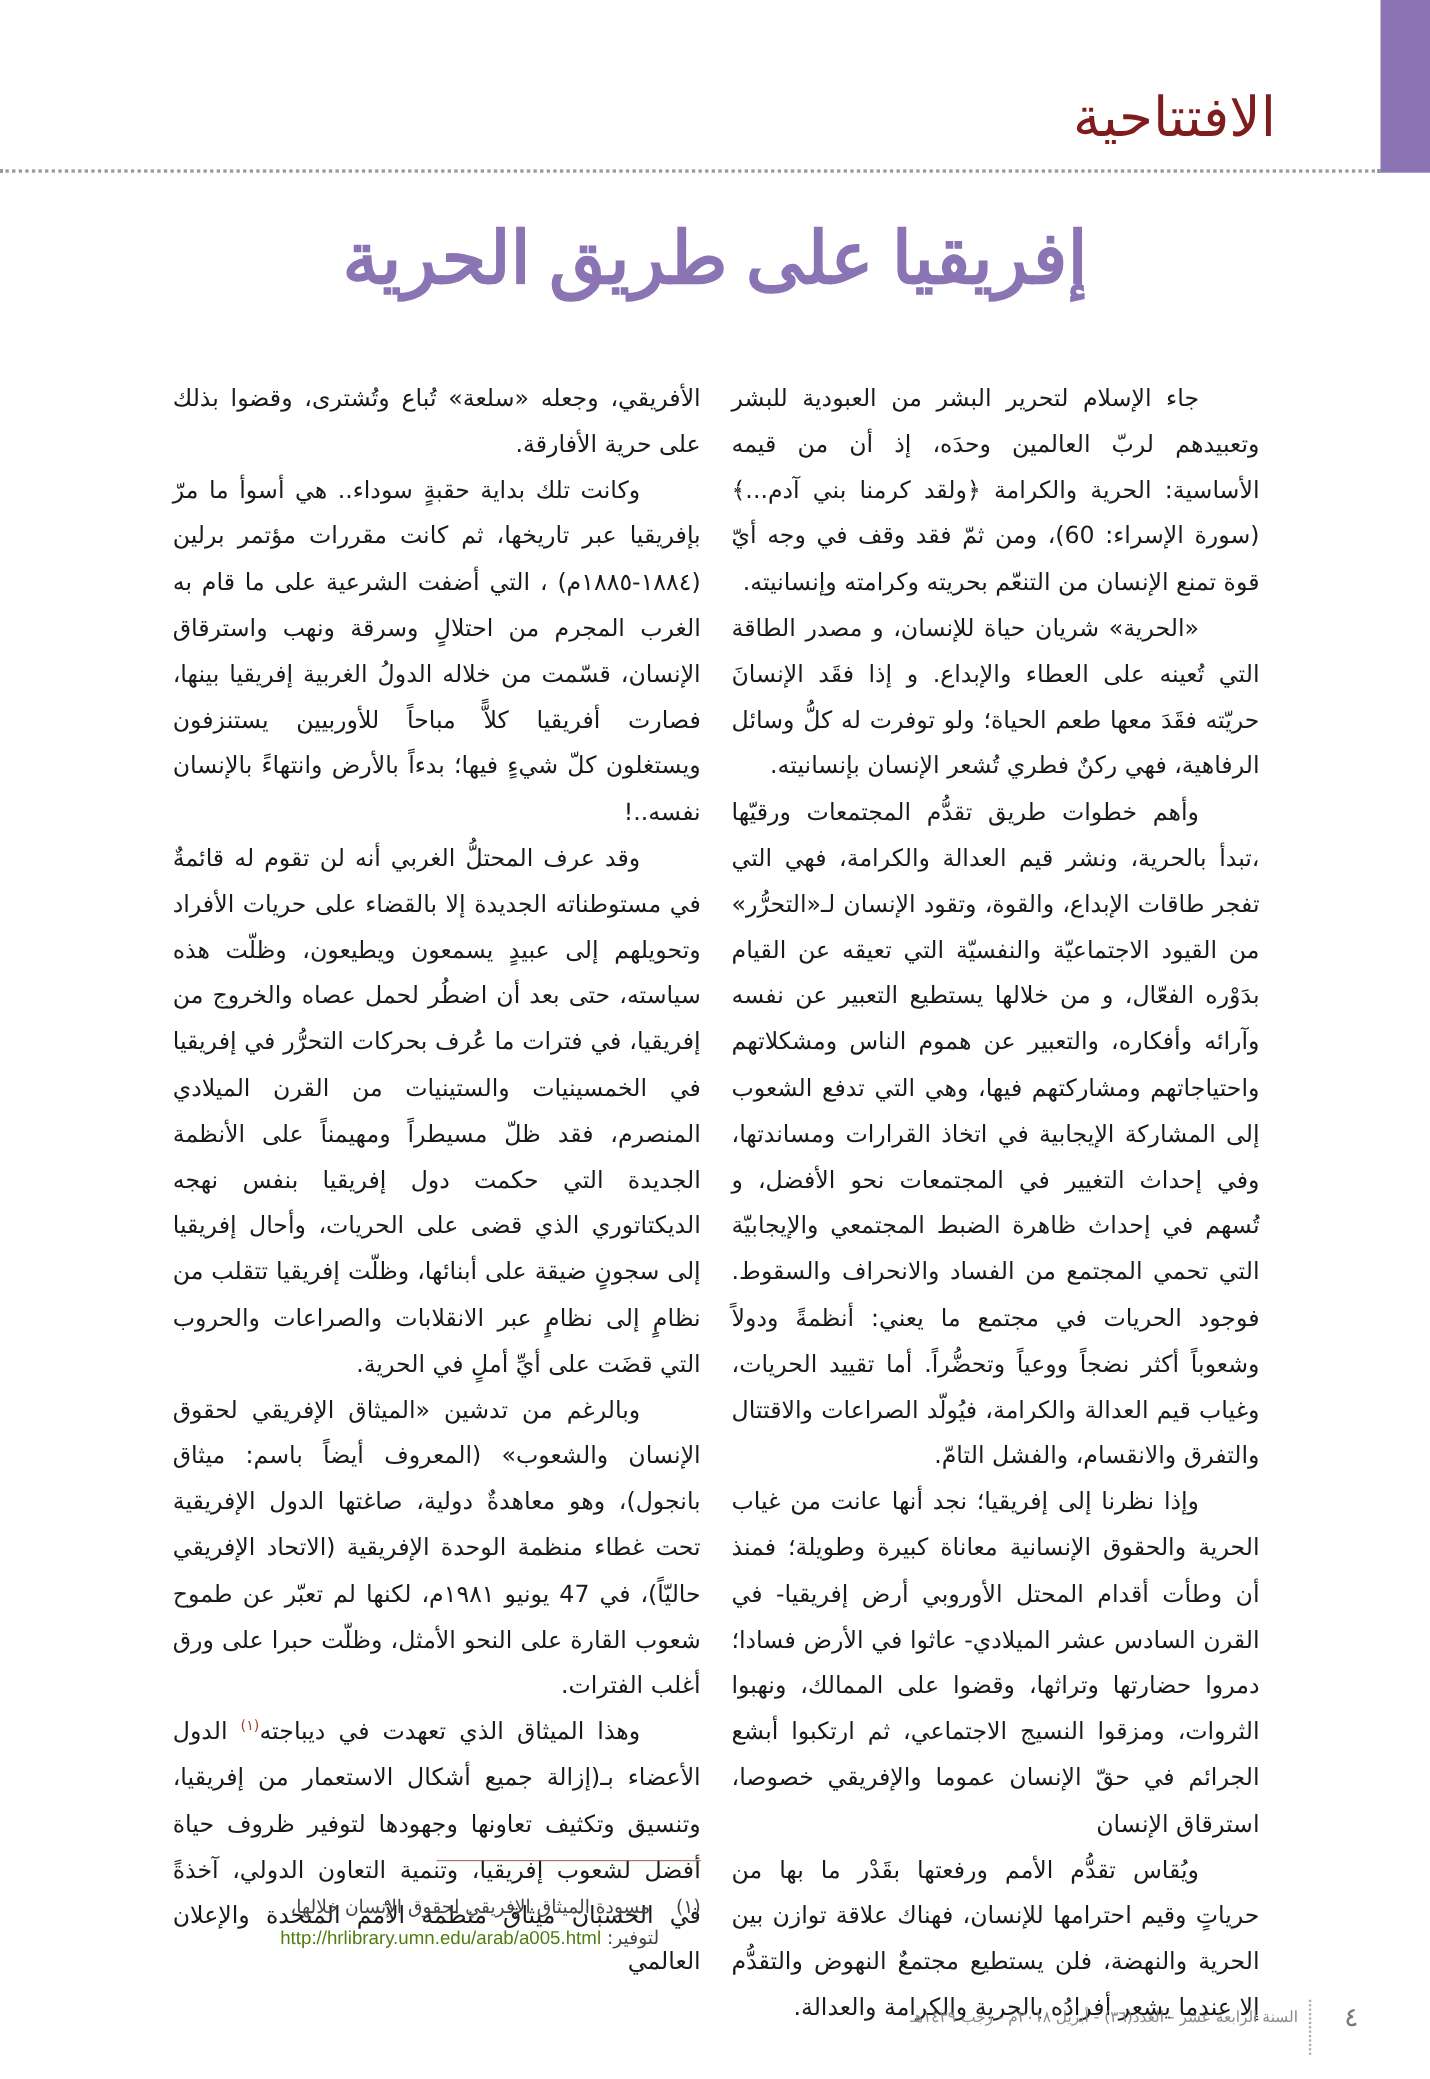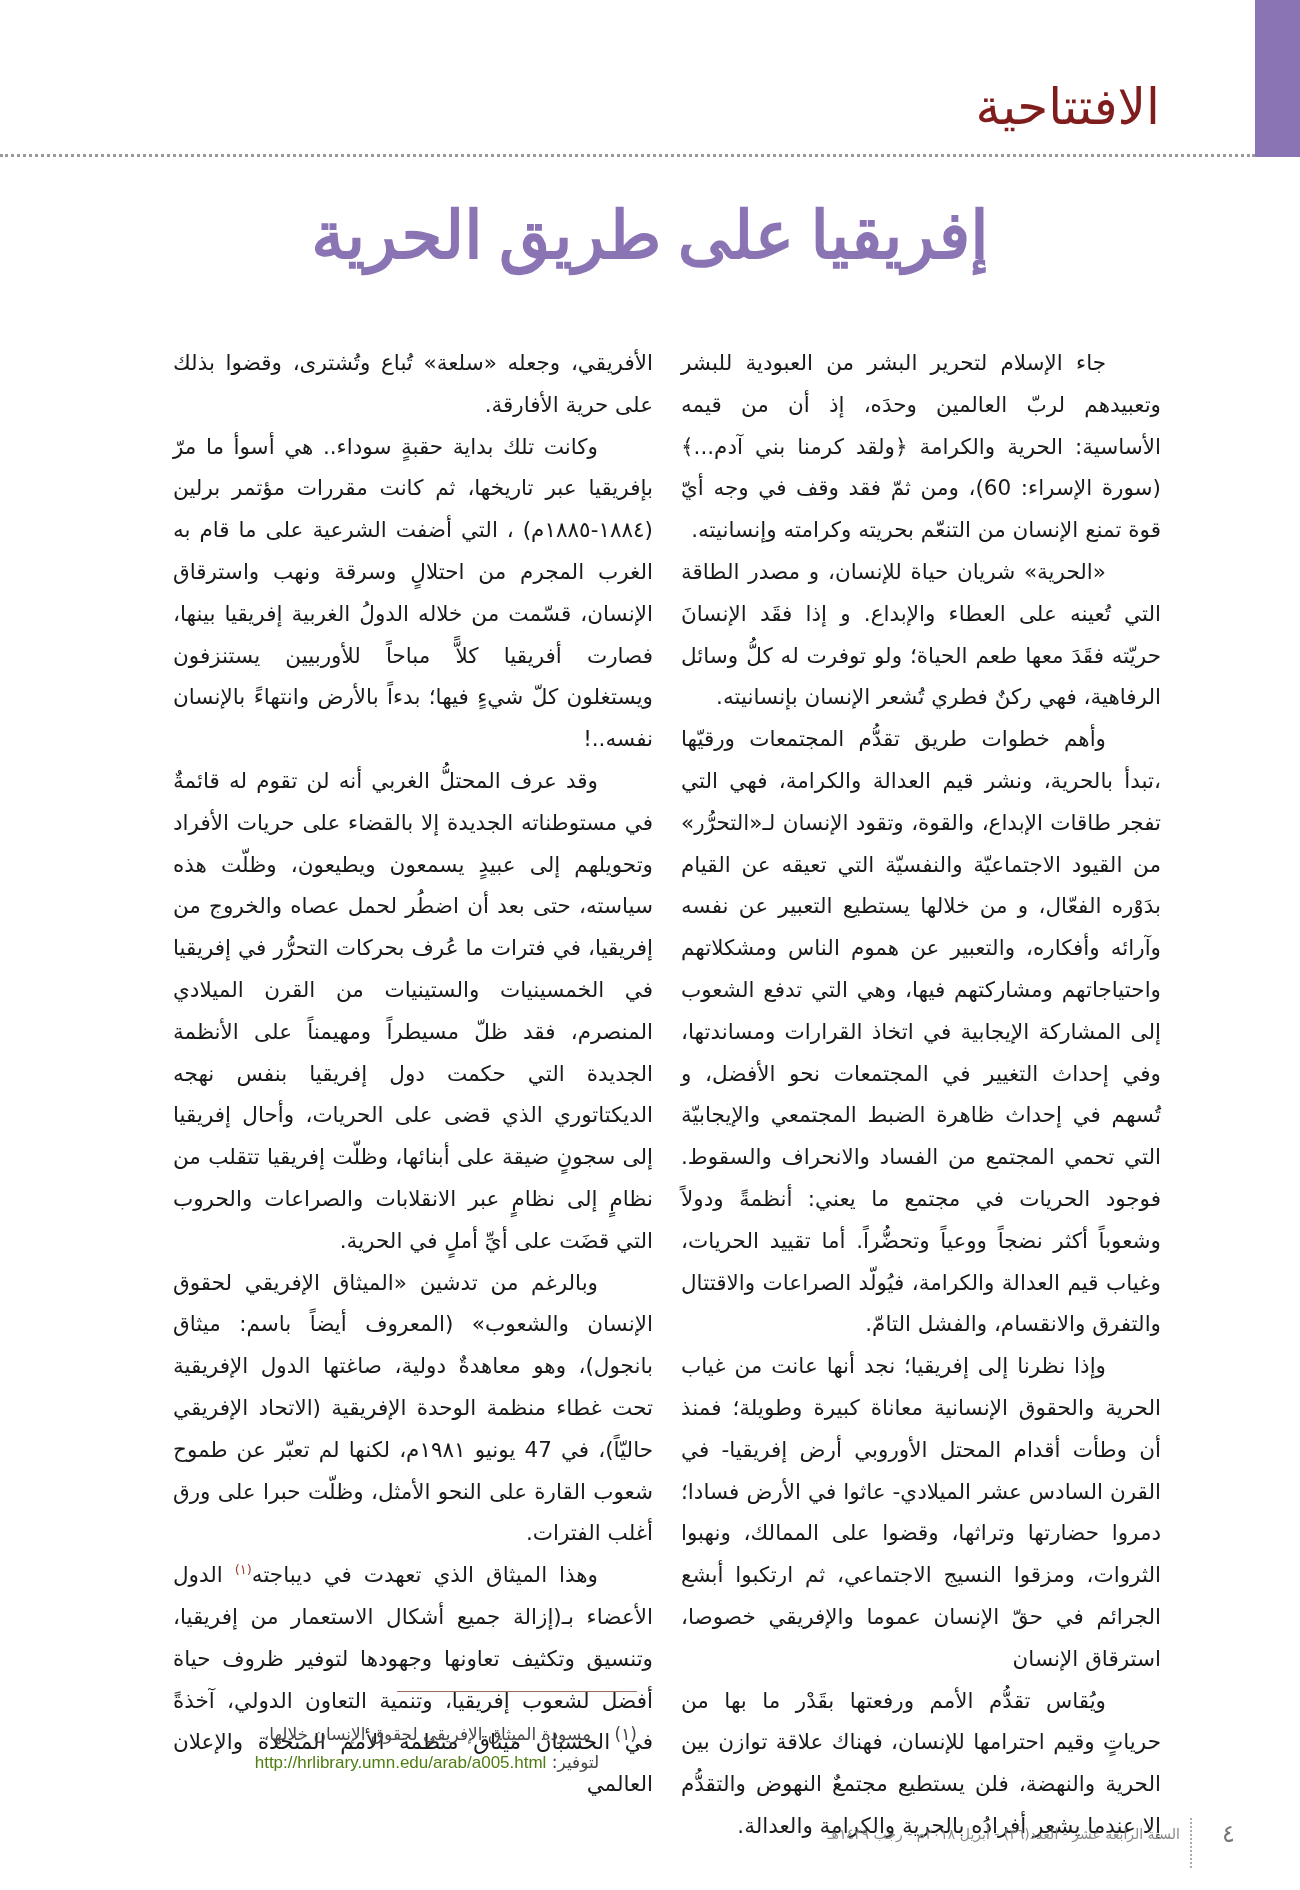--- a/index.html
+++ b/index.html
@@ -1,21 +1,21 @@
 <!DOCTYPE html>
 <html><head>
   <meta charset="utf-8">
   <style>
     html, body { margin: 0; padding: 0; background: #ffffff; }
     body { width: 1300px; height: 1890px; position: relative; overflow: hidden; font-family: "DejaVu Sans", sans-serif; color: #1a1a1a; }
     .purple-tab { position: absolute; left: 1255px; top: 0; width: 45px; height: 157px; background: #8a74b3; }
     .section-label { position: absolute; right: 140px; top: 82px; font-family: "DejaVu Sans", sans-serif; font-size: 50px; font-weight: 300; color: #7f1d1d; direction: rtl; letter-spacing: 1px; line-height: 1; }
     .dotted-rule { position: absolute; left: 0; top: 154px; width: 1255px; height: 0; border-top: 3px dotted #9a9a9a; }
     .article-title { position: absolute; left: 0; right: 0; top: 200px; text-align: center; direction: rtl; font-family: Liberation Serif, serif; font-weight: bold; font-size: 66px; color: #8a74b3; line-height: 1.1; }
-    .column { position: absolute; top: 342px; direction: rtl; text-align: justify; font-family: "DejaVu Sans", sans-serif; font-size: 21.5px; line-height: 41.8px; color: #1a1a1a; margin-left: 16px; }
+    .column { position: absolute; top: 342px; direction: rtl; text-align: justify; font-family: "DejaVu Sans", sans-serif; font-size: 21.5px; line-height: 41.8px; color: #1a1a1a; }
     .col-right { left: 665px; width: 480px; }
     .col-left { left: 157px; width: 480px; }
     .column p { margin: 0; text-indent: 0; }
     .column p.indent { text-indent: 55px; }
     .fn-ref { color: #a04030; font-size: 13px; vertical-align: super; line-height: 0; }
     .footnote-rule { position: absolute; left: 397px; top: 1691px; width: 240px; height: 1px; background: #9a6a5a; }
     .footnote { position: absolute; left: 157px; top: 1720px; width: 480px; direction: rtl; font-size: 17px; color: #444; line-height: 28px; text-align: justify; }
     .footnote .fn-num { margin-left: 18px; }
     .footnote .fn-link-line { direction: rtl; text-align: center; padding-left: 60px; }
     .footnote .url { direction: ltr; unicode-bidi: embed; font-family: "Liberation Sans", sans-serif; color: #4d7c0f; margin-top: 36px; }

